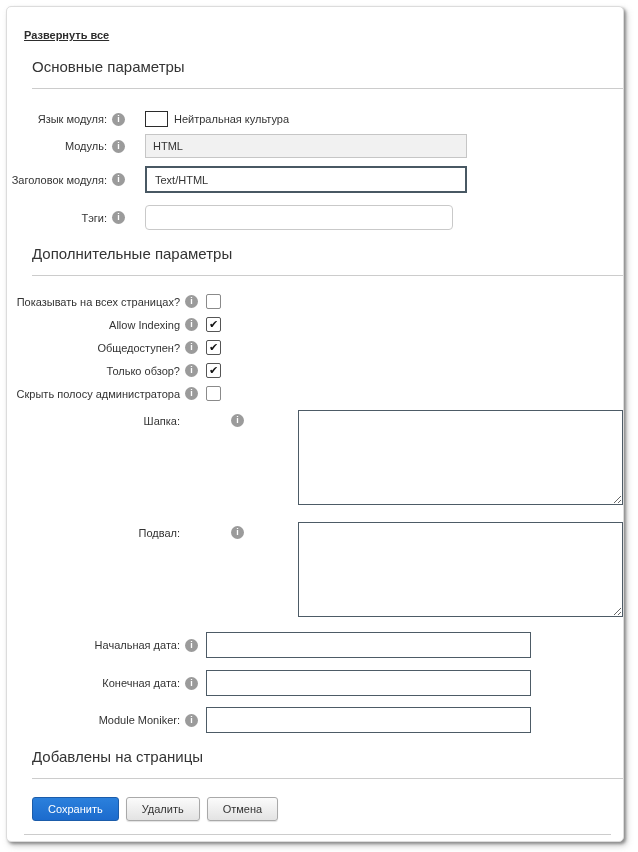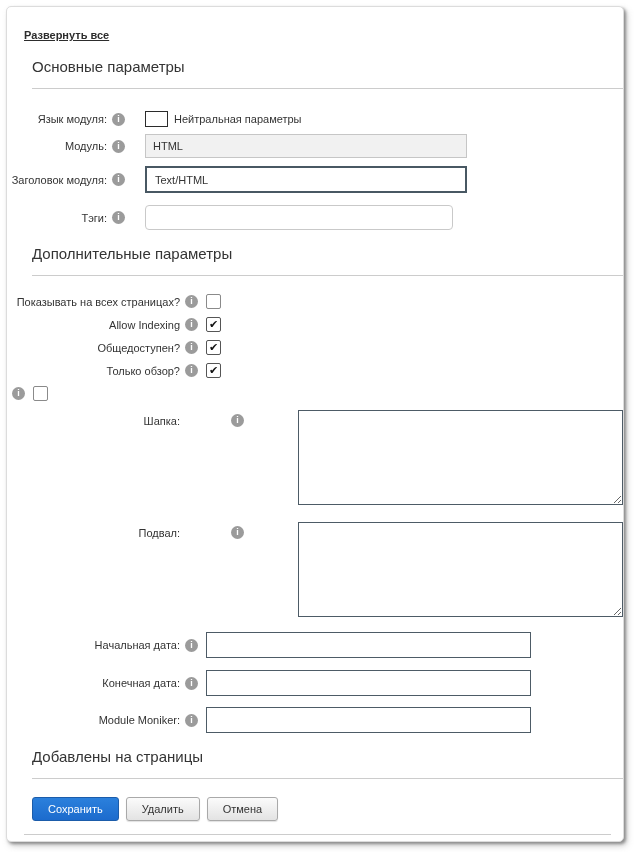--- a/index.html
+++ b/index.html
@@ -88,21 +88,21 @@
 
   <h2 class="section-title">Основные параметры</h2>
 
   <div class="rows s1">
 
     <div class="row mb7">
       <span class="lbl">Язык модуля:</span>
       <span class="info">i</span>
       <span class="flag-wrap ctl-s1">
         <span class="flag-box"></span>
-        <span class="flag-text">Нейтральная параметры</span>
+        <span class="flag-text">Нейтральная культура</span>
       </span>
     </div>
 
     <div class="row mb8">
       <span class="lbl">Модуль:</span>
       <span class="info">i</span>
       <input class="txt in-module ctl-s1" disabled="" value="HTML" style="">
     </div>
 
     <div class="row mb12">
@@ -140,20 +140,21 @@
       <span class="checkbox ctl-s2 checked">✔</span>
     </div>
 
     <div class="row mb8">
       <span class="lbl">Только обзор?</span>
       <span class="info">i</span>
       <span class="checkbox ctl-s2 checked">✔</span>
     </div>
 
     <div class="row mb9">
+      <span class="lbl">Скрыть полосу администратора</span>
       <span class="info">i</span>
       <span class="checkbox ctl-s2"></span>
     </div>
 
     <div class="row top-align">
       <span class="lbl">Шапка:</span>
       <span class="info">i</span>
       <textarea class="ta ctl-s2" style=""></textarea>
     </div>
 

